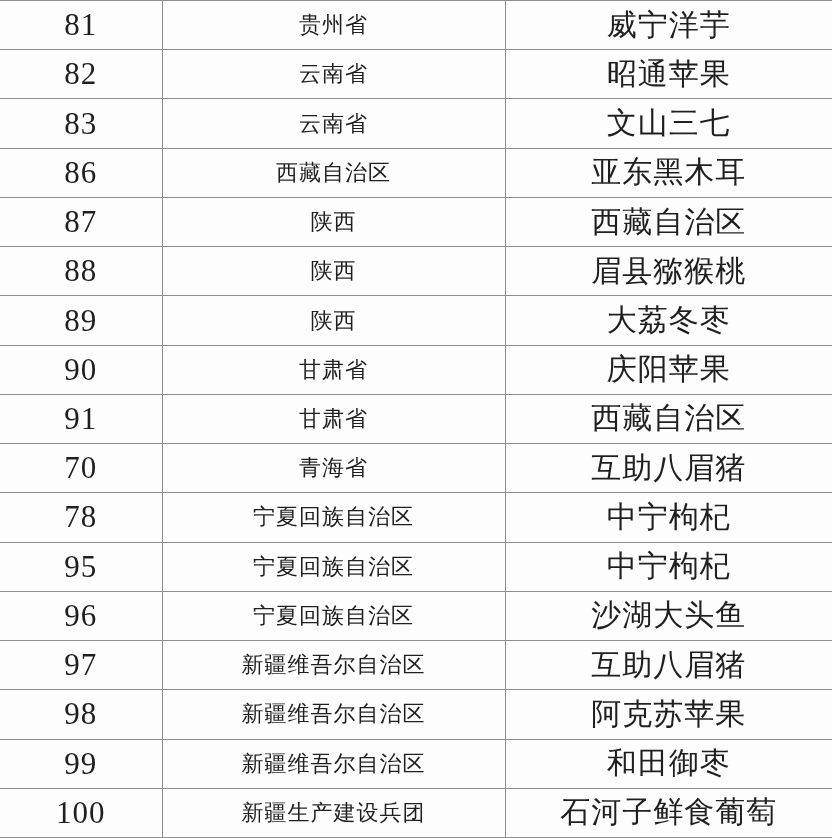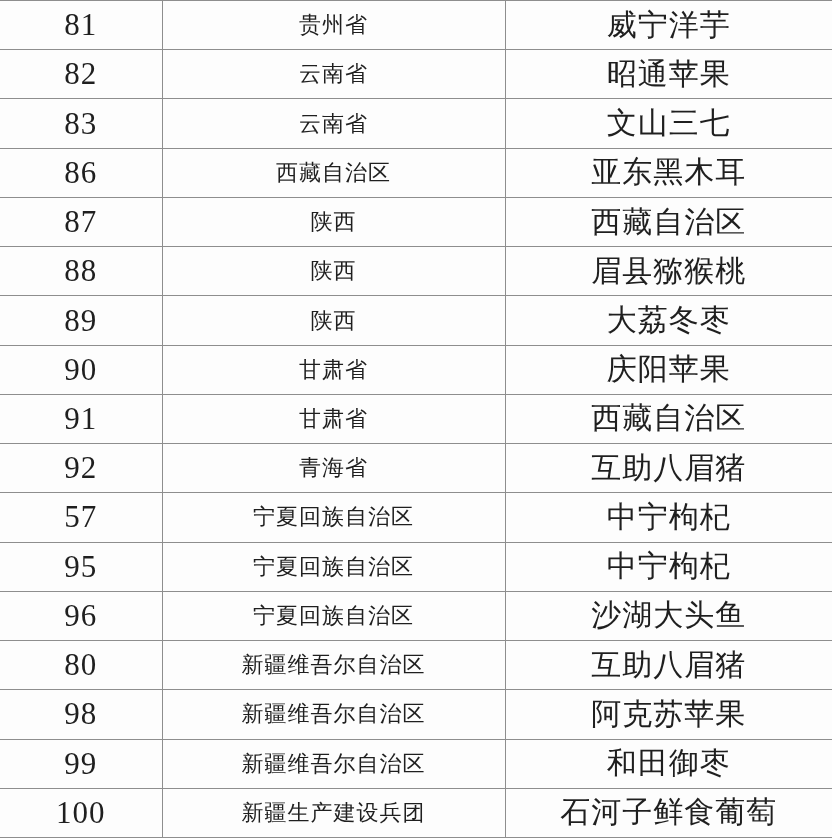--- a/index.html
+++ b/index.html
@@ -107,41 +107,41 @@
           <td class="cell-no">90</td>
           <td class="cell-prov">甘肃省</td>
           <td class="cell-prod">庆阳苹果</td>
         </tr>
         <tr>
           <td class="cell-no">91</td>
           <td class="cell-prov">甘肃省</td>
           <td class="cell-prod">西藏自治区</td>
         </tr>
         <tr>
-          <td class="cell-no">92</td>
+          <td class="cell-no">70</td>
           <td class="cell-prov">青海省</td>
           <td class="cell-prod">互助八眉猪</td>
         </tr>
         <tr>
-          <td class="cell-no">57</td>
+          <td class="cell-no">78</td>
           <td class="cell-prov">宁夏回族自治区</td>
           <td class="cell-prod">中宁枸杞</td>
         </tr>
         <tr>
           <td class="cell-no">95</td>
           <td class="cell-prov">宁夏回族自治区</td>
           <td class="cell-prod">中宁枸杞</td>
         </tr>
         <tr>
           <td class="cell-no">96</td>
           <td class="cell-prov">宁夏回族自治区</td>
           <td class="cell-prod">沙湖大头鱼</td>
         </tr>
         <tr>
-          <td class="cell-no">80</td>
+          <td class="cell-no">97</td>
           <td class="cell-prov">新疆维吾尔自治区</td>
           <td class="cell-prod">互助八眉猪</td>
         </tr>
         <tr>
           <td class="cell-no">98</td>
           <td class="cell-prov">新疆维吾尔自治区</td>
           <td class="cell-prod">阿克苏苹果</td>
         </tr>
         <tr>
           <td class="cell-no">99</td>

